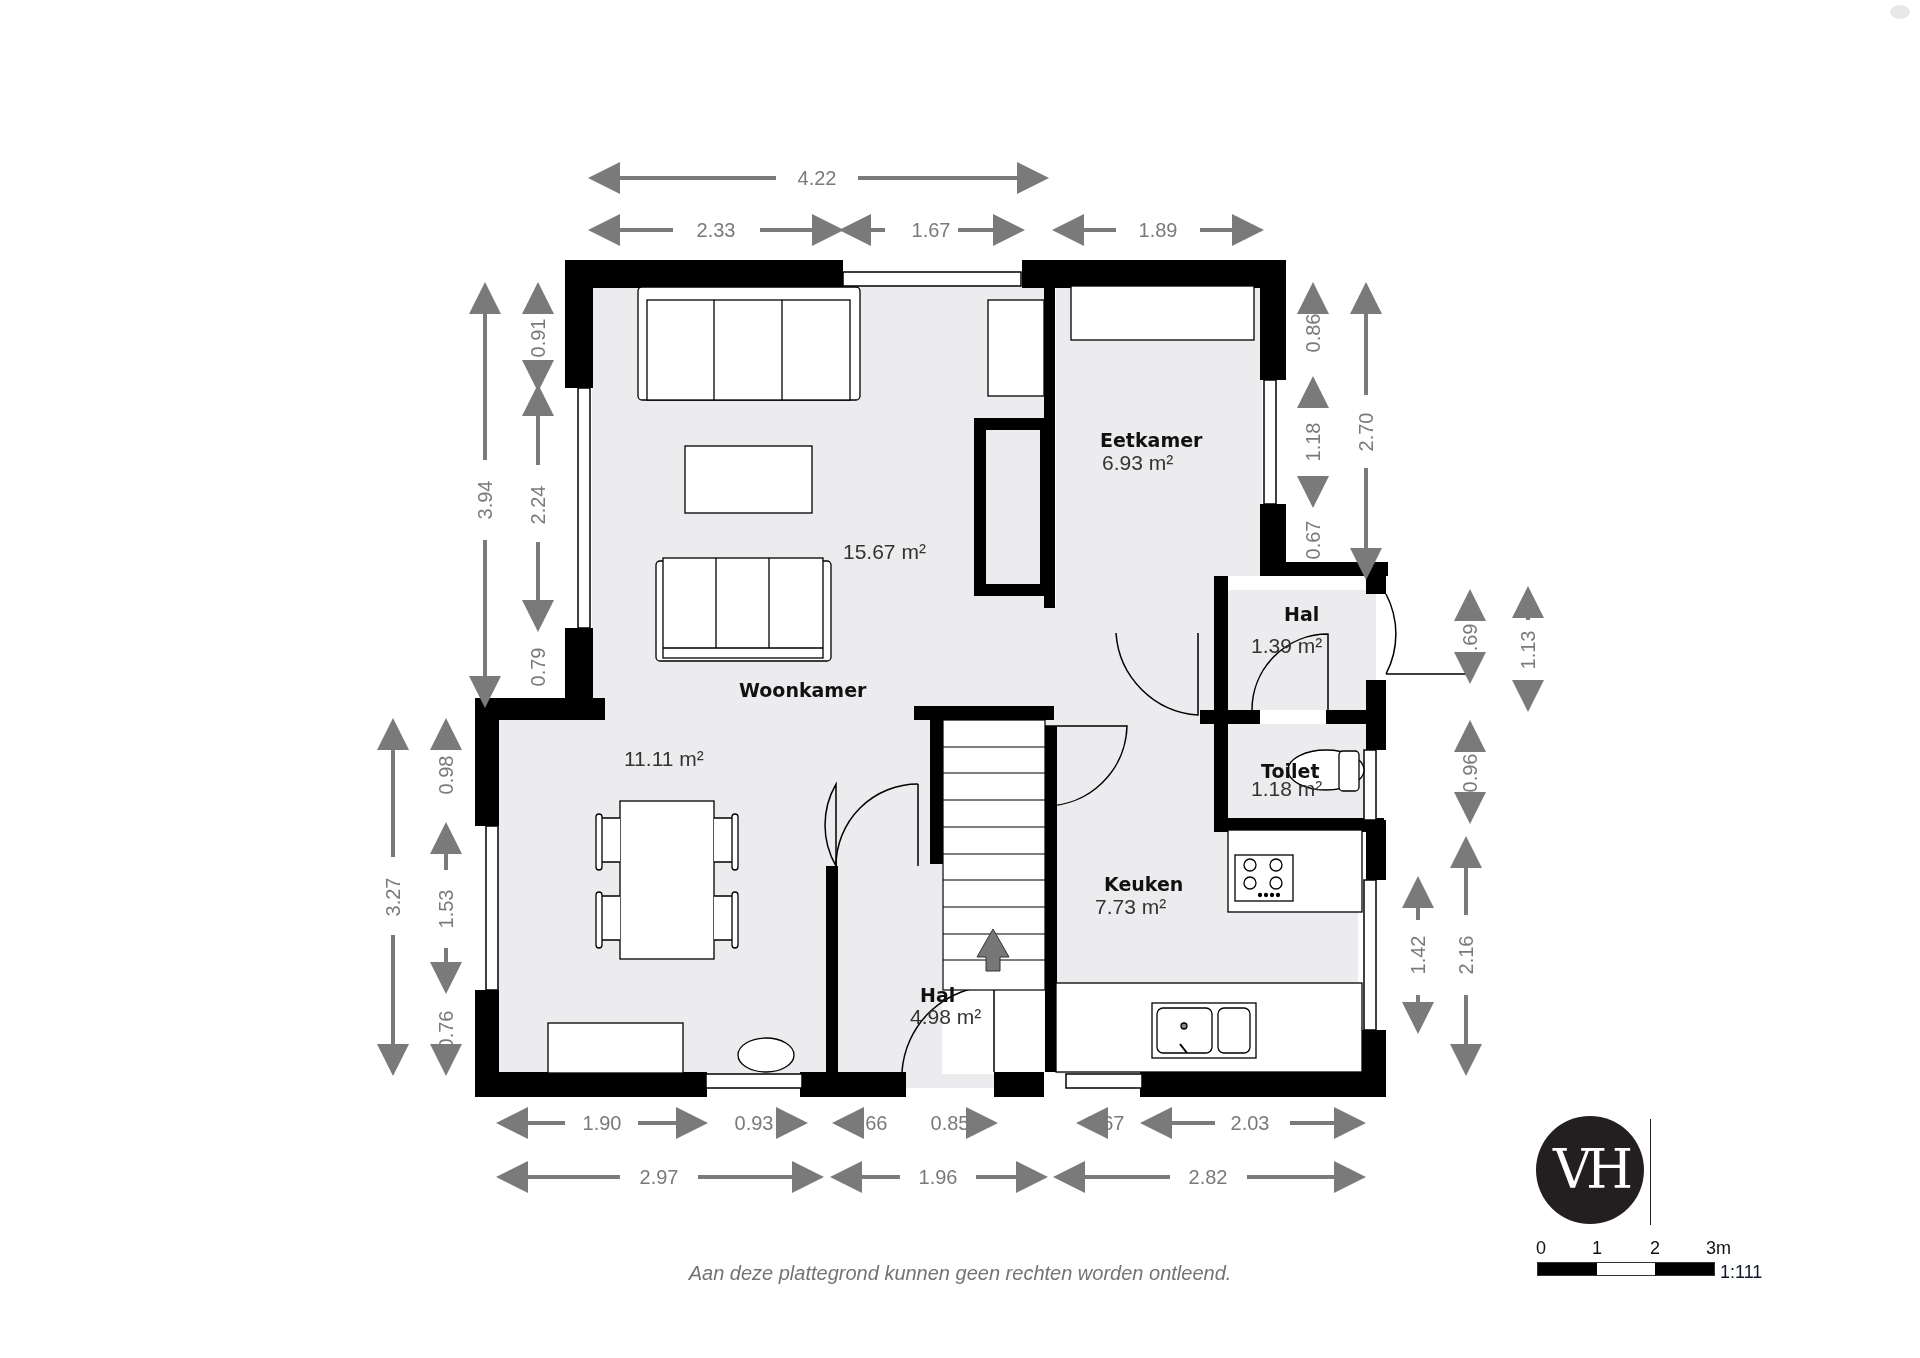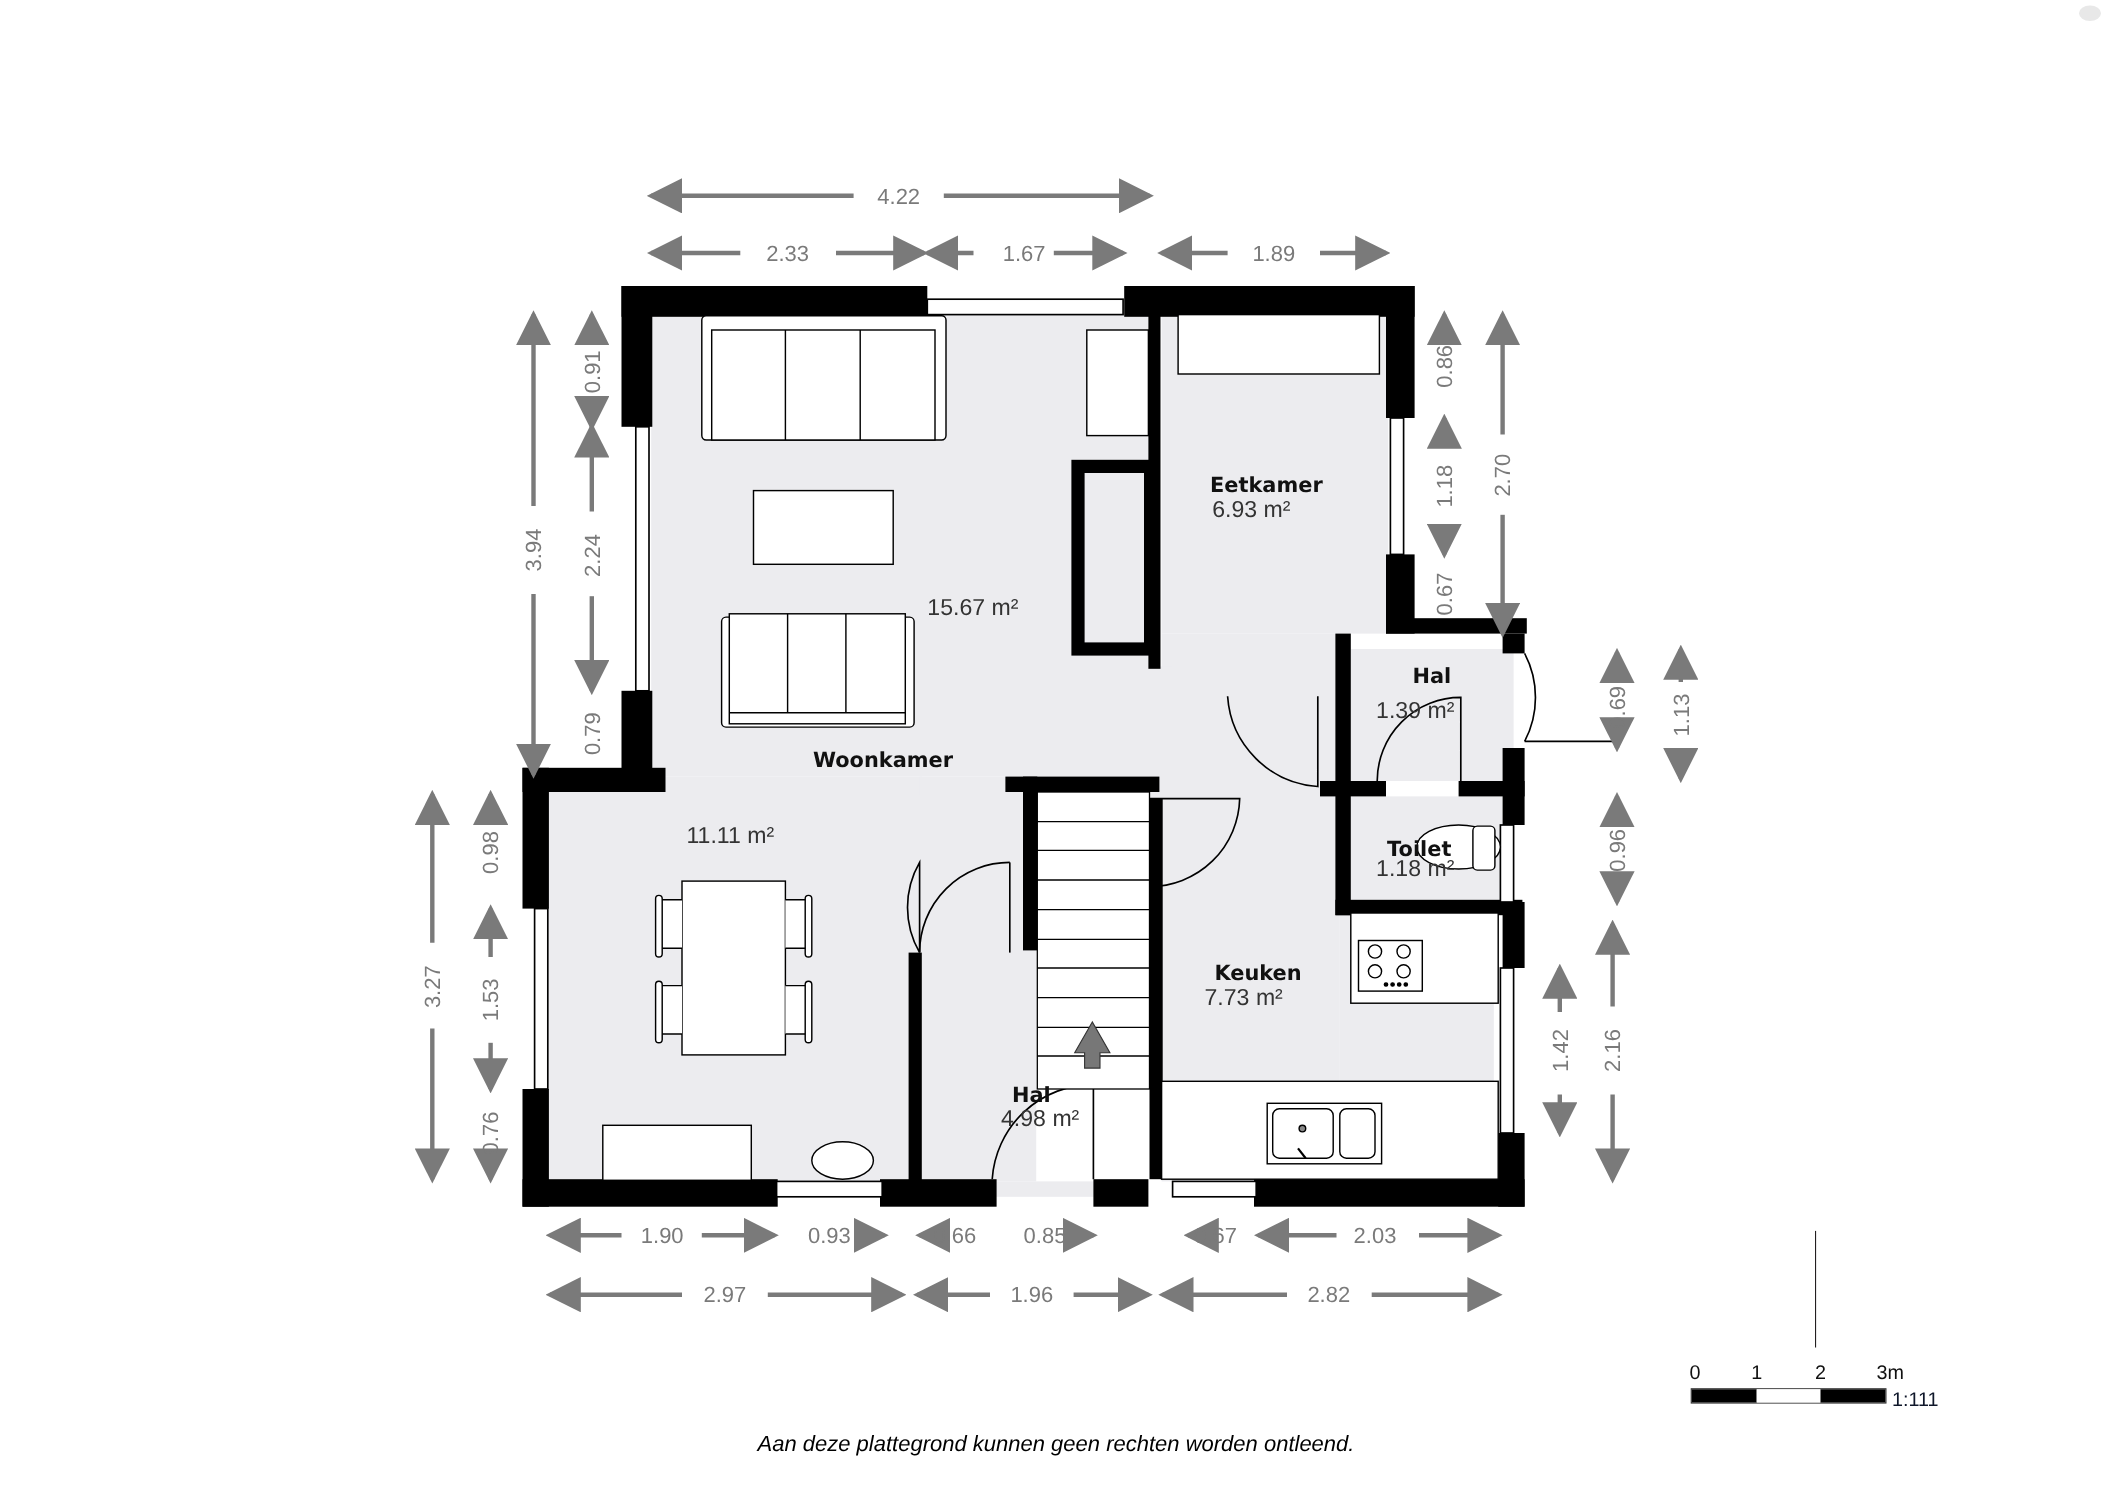--- a/index.html
+++ b/index.html
@@ -1,21 +1,21 @@
 <!DOCTYPE html>
 <html><head>
 <meta charset="utf-8">
 <style>
   html,body{margin:0;padding:0;background:#ffffff;}
   body{width:1920px;height:1358px;position:relative;overflow:hidden;font-family:"DejaVu Sans","Liberation Sans",sans-serif;}
   #plan{position:absolute;left:0;top:0;width:1920px;height:1358px;}
   .dim{font-family:"Liberation Sans",sans-serif;font-size:20px;fill:#7a7a7a;}
   .room-name{font-family:"DejaVu Sans",sans-serif;font-weight:bold;font-size:19px;fill:#111;}
   .room-area{font-family:"Liberation Sans",sans-serif;font-size:21px;fill:#333;}
-  .disclaimer{position:absolute;left:0;width:1920px;top:1262px;text-align:center;font-family:"Liberation Sans",sans-serif;font-style:italic;font-size:20px;color:#000000;margin-top:40px;}
+  .disclaimer{position:absolute;left:0;width:1920px;top:1262px;text-align:center;font-family:"Liberation Sans",sans-serif;font-style:italic;font-size:20px;color:#737373;}
   .logo{position:absolute;left:1536px;top:1116px;width:260px;height:118px;}
   .logo-circle{position:absolute;left:0;top:0;width:108px;height:108px;border-radius:50%;background:#231f20;color:#fff;font-family:"DejaVu Serif","Liberation Serif",serif;font-size:54px;line-height:108px;text-align:center;letter-spacing:-6px;}
   .logo-divider{position:absolute;left:114px;top:3px;width:1px;height:106px;background:#231f20;}
   .logo-text{position:absolute;left:120px;top:0;font-family:"Liberation Serif","DejaVu Serif",serif;color:#231f20;}
   .logo-van,.logo-hoye{font-size:45px;line-height:38px;letter-spacing:1px;display:block;}
   .logo-sub{font-size:17px;line-height:15px;letter-spacing:1px;display:block;}
   .scale{position:absolute;left:1536px;top:1238px;width:300px;height:50px;}
   .scale-lbl{position:absolute;top:0;font-family:"Liberation Sans",sans-serif;font-size:18px;color:#111;}
   .scale-bar{position:absolute;top:24px;left:1px;height:12px;width:176px;border:1px solid #333;display:flex;}
   .scale-seg{flex:1;height:100%;}
@@ -303,20 +303,21 @@
     <text class="room-name" x="1104" y="891">Keuken</text>
     <text class="room-area" x="1095" y="914">7.73 m²</text>
     <text class="room-name" x="920" y="1002">Hal</text>
     <text class="room-area" x="910" y="1024">4.98 m²</text>
   </g>
 </svg>
 
 <div class="disclaimer">Aan deze plattegrond kunnen geen rechten worden ontleend.</div>
 
 <div class="logo">
+  <div class="logo-circle">VH</div>
   <div class="logo-divider"></div>
 </div>
 
 <div class="scale">
   <span class="scale-lbl" style="left:0px">0</span>
   <span class="scale-lbl" style="left:56px">1</span>
   <span class="scale-lbl" style="left:114px">2</span>
   <span class="scale-lbl" style="left:170px">3m</span>
   <div class="scale-bar">
     <div class="scale-seg" style="background:#000"></div>

